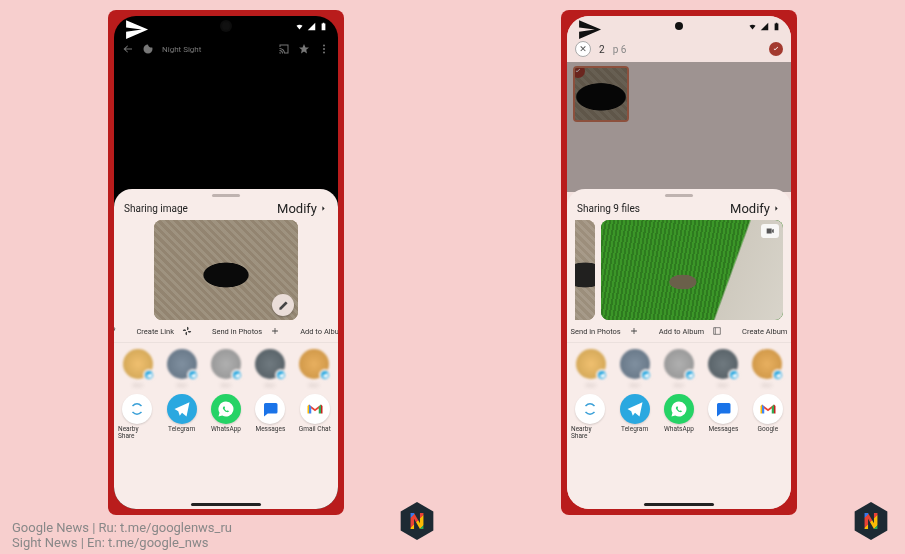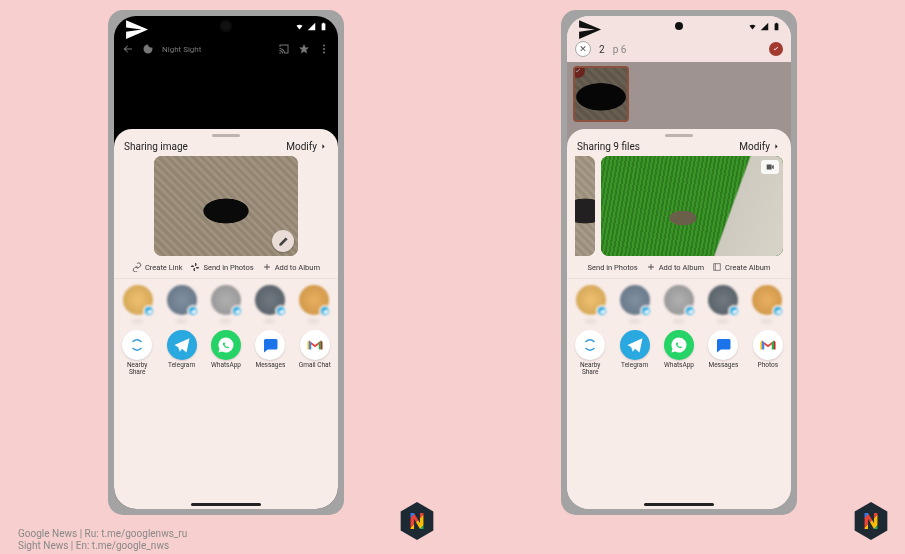--- a/index.html
+++ b/index.html
@@ -10,22 +10,22 @@
     font-family: Roboto, Arial, sans-serif;
     position: relative;
     overflow: hidden;
     color: #333;
   }
   .frame {
     position: absolute;
     top: 10px;
     width: 236px;
     height: 505px;
-    background: #a3a3a3;
-    border-radius: 15px;
+    background: #b91c1c;
+    border-radius: 8px;
     padding: 6px;
   }
   .frame.left { left: 108px; }
   .frame.right { left: 561px; }
   .screen {
     width: 100%;
     height: 100%;
     border-radius: 22px;
     overflow: hidden;
     position: relative;
@@ -114,35 +114,35 @@
   .thumb .mark {
     position:absolute; top:-4px; left:-4px;
     width:14px;height:14px;border-radius:50%;
     background:#a33a2f;display:flex;align-items:center;justify-content:center;
   }
   .thumb .mark svg { width:8px;height:8px;fill:#fff; }
 
   .sheet {
     position: absolute;
     left: 0; right: 0; bottom: 0;
-    height: 380px;
+    height: 320px;
     background: #f8ece9;
     border-radius: 18px 18px 0 0;
     z-index: 20;
     overflow: hidden;
   }
   .handle {
     width: 28px; height: 3px; background:#bfb3b0;
     border-radius: 2px; margin: 5px auto 2px;
   }
   .sheet-header {
     display:flex; align-items:center; justify-content:space-between;
     padding: 2px 10px 4px; font-size: 10px; color:#222;
   }
-  .sheet-header .modify { display:flex; align-items:center; gap:2px; font-size:10px; }
+  .sheet-header .modify { display:flex; align-items:center; gap:2px; font-size:13px; }
   .preview-row {
     padding: 0 8px;
     display: flex;
     gap: 6px;
     align-items: stretch;
   }
   .preview {
     position: relative;
     border-radius: 8px;
     overflow: hidden;
@@ -178,21 +178,21 @@
     position:absolute; right:4px; top:4px;
     width:18px;height:14px;border-radius:3px;
     background:rgba(255,255,255,.85);display:flex;align-items:center;justify-content:center;
   }
   .vid-badge svg{width:10px;height:10px;fill:#555;}
   .chip-row {
     display:flex; gap:8px; padding: 6px 8px 6px; font-size:7.5px; color:#333;
     align-items:center; justify-content:center;
     border-bottom: 1px solid rgba(0,0,0,.05);
   }
-  .chip { display:flex; align-items:center; gap:3px; white-space:nowrap; }
+  .chip { display:flex; align-items:center; gap:20px; white-space:nowrap; }
   .chip svg { width:10px;height:10px;fill:#444; }
   .contacts-row {
     display:flex; gap:8px; padding: 6px 6px 2px; align-items:flex-start;
     overflow:hidden;
   }
   .contact {
     width: 38px;
     display:flex; flex-direction:column; align-items:center; gap:2px;
     font-size:6px; color: transparent; text-shadow: 0 0 4px rgba(0,0,0,.25);
     position:relative;
@@ -208,35 +208,35 @@
     background:#2aa8e0; border:2px solid #f8ece9;
     filter:none;
   }
   .avatar .dot svg { width:7px;height:7px;fill:#fff;display:block;margin:1px auto; }
   .apps-row {
     display:flex; gap:6px; padding: 4px 4px 8px; align-items:flex-start;
   }
   .app {
     width: 42px;
     display:flex; flex-direction:column; align-items:center; gap:2px;
-    font-size:6.5px; color:#333; text-align:center; line-height:1.1;
+    font-size:6.5px; color:#333; text-align:left; line-height:1.1;
   }
   .app .icon {
     width:30px;height:30px;border-radius:50%;
     display:flex;align-items:center;justify-content:center;
     box-shadow: 0 1px 2px rgba(0,0,0,.15);
   }
   .app .icon svg { width:18px;height:18px; }
   .nav {
     position:absolute; bottom:3px; left:50%; transform:translateX(-50%);
     width:70px;height:3px;background:#222;border-radius:2px;z-index:30;
   }
   .attribution {
-    position:absolute; bottom:3px; left:18px;
-    font-size:10px; color:#888; line-height:1.15;
+    position:absolute; bottom:3px; left:12px;
+    font-size:13px; color:#888; line-height:1.15;
   }
   .logo-badge {
     position:absolute;
     width:38px;height:38px;
     bottom:14px;
   }
   .logo-badge.l1 { left: 398px; }
   .logo-badge.l2 { left: 852px; }
   .logo-badge .shape {
     width:100%;height:100%;
@@ -613,21 +613,21 @@
         <div class="app">
             <div class="icon" style="background:#fff">
               <svg viewBox="0 0 24 24">
                 <path fill="#ea4335" d="M4 6l8 6 8-6v3l-8 6-8-6z"></path>
                 <path fill="#4285f4" d="M4 6v12h3V9z"></path>
                 <path fill="#34a853" d="M20 6v12h-3V9z"></path>
                 <path fill="#fbbc04" d="M4 18H2V8l2-2z"></path>
                 <path fill="#c5221f" d="M20 18h2V8l-2-2z"></path>
               </svg>
             </div>
-            <span>Photos</span>
+            <span>Google</span>
           </div>
       </div>
     </div>
     <div class="nav"></div>
   </div>
 </div>
 
 <div class="logo-badge l1">
     <div class="shape">
       <span class="n">N</span>

